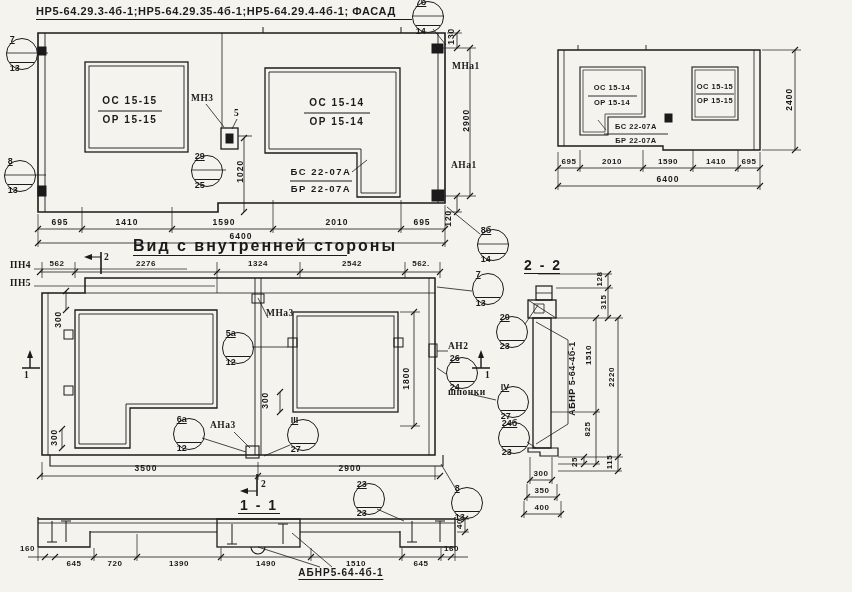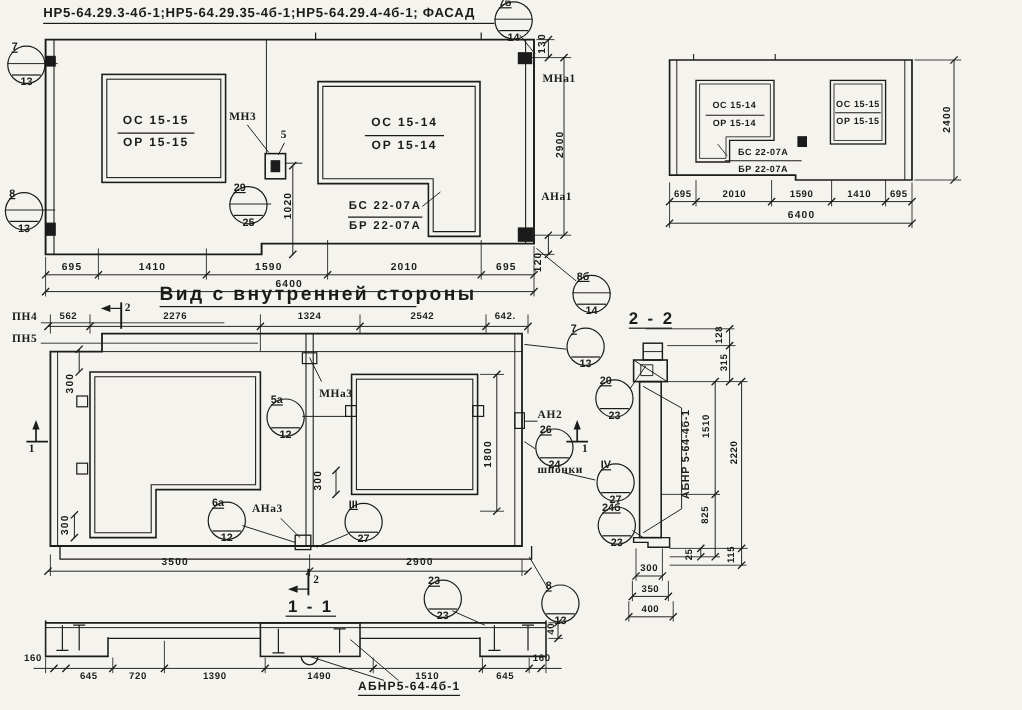--- a/index.html
+++ b/index.html
@@ -14,21 +14,21 @@
   .w{font-size:10px;letter-spacing:1.5px;}
   .w2{font-size:7.5px;letter-spacing:.5px;}
   .lab{font-size:9.5px;letter-spacing:.5px;font-family:Liberation Serif, serif;}
   .title{font-size:11px;letter-spacing:.6px;text-align:left;border-bottom:1.4px solid #1b1b1b;padding-bottom:2px;}
   .stitle{font-size:14px;letter-spacing:2px;text-align:center;border-bottom:1.4px solid #1b1b1b;padding-bottom:1px;}
   .ul{border-bottom:1.3px solid #1b1b1b;padding-bottom:1px;}
   .balloon{position:absolute;z-index:2;width:30px;height:30px;border:1.5px solid #1b1b1b;border-radius:50%;
            display:flex;flex-direction:column;align-items:center;justify-content:center;
            font-size:9px;font-weight:bold;line-height:1;}
   .balloon .bt{display:block;width:82%;text-align:left;border-bottom:1.2px solid #1b1b1b;padding-bottom:18px;text-decoration:underline;}
-  .balloon .bb{display:block;width:82%;text-align:center;padding-top:1.5px;}
+  .balloon .bb{display:block;width:82%;text-align:left;padding-top:1.5px;}
 </style>
 </head>
 <body>
 
 <div id="sheet">
 
 <svg id="lines" width="852" height="592" viewBox="0 0 852 592" stroke="#1b1b1b" fill="none" stroke-width="1">
 
   <path d="M38,33 H445 V203 H218 V212 H38 Z" stroke-width="1.6"></path>
   <path d="M45,33 V212 M438,33 V203" stroke-width="0.9"></path>
@@ -238,22 +238,22 @@
   <div class="t lab" style="left:10px;top:261px;">ПН4</div>
   <div class="t lab" style="left:10px;top:279px;">ПН5</div>
   <div class="t lab" style="left:104px;top:253px;">2</div>
   <div class="t lab" style="left:261px;top:480px;">2</div>
   <div class="t lab" style="left:24px;top:371px;">1</div>
   <div class="t lab" style="left:485px;top:371px;">1</div>
   <div class="t d2 c" style="left:57px;top:260px;">562</div>
   <div class="t d2 c" style="left:146px;top:260px;">2276</div>
   <div class="t d2 c" style="left:258px;top:260px;">1324</div>
   <div class="t d2 c" style="left:352px;top:260px;">2542</div>
-  <div class="t d2 c" style="left:421px;top:260px;">642.</div>
-  <div class="t lab" style="left:266px;top:309px;margin-top:16px;">МНа3</div>
+  <div class="t d2 c" style="left:421px;top:260px;">562.</div>
+  <div class="t lab" style="left:266px;top:309px;">МНа3</div>
   <div class="t lab" style="left:448px;top:342px;">АН2</div>
   <div class="t lab" style="left:448px;top:388px;">шпонки</div>
   <div class="t lab" style="left:210px;top:421px;">АНа3</div>
   <div class="t d v" style="left:43px;top:315px;width:30px;">300</div>
   <div class="t d v" style="left:39px;top:433px;width:30px;">300</div>
   <div class="t d v" style="left:250px;top:396px;width:30px;">300</div>
   <div class="t d v" style="left:386px;top:374px;width:40px;">1800</div>
   <div class="t d c" style="left:146px;top:464px;">3500</div>
   <div class="t d c" style="left:350px;top:464px;">2900</div>
   <div class="balloon" style="left:472px;top:273px;">

